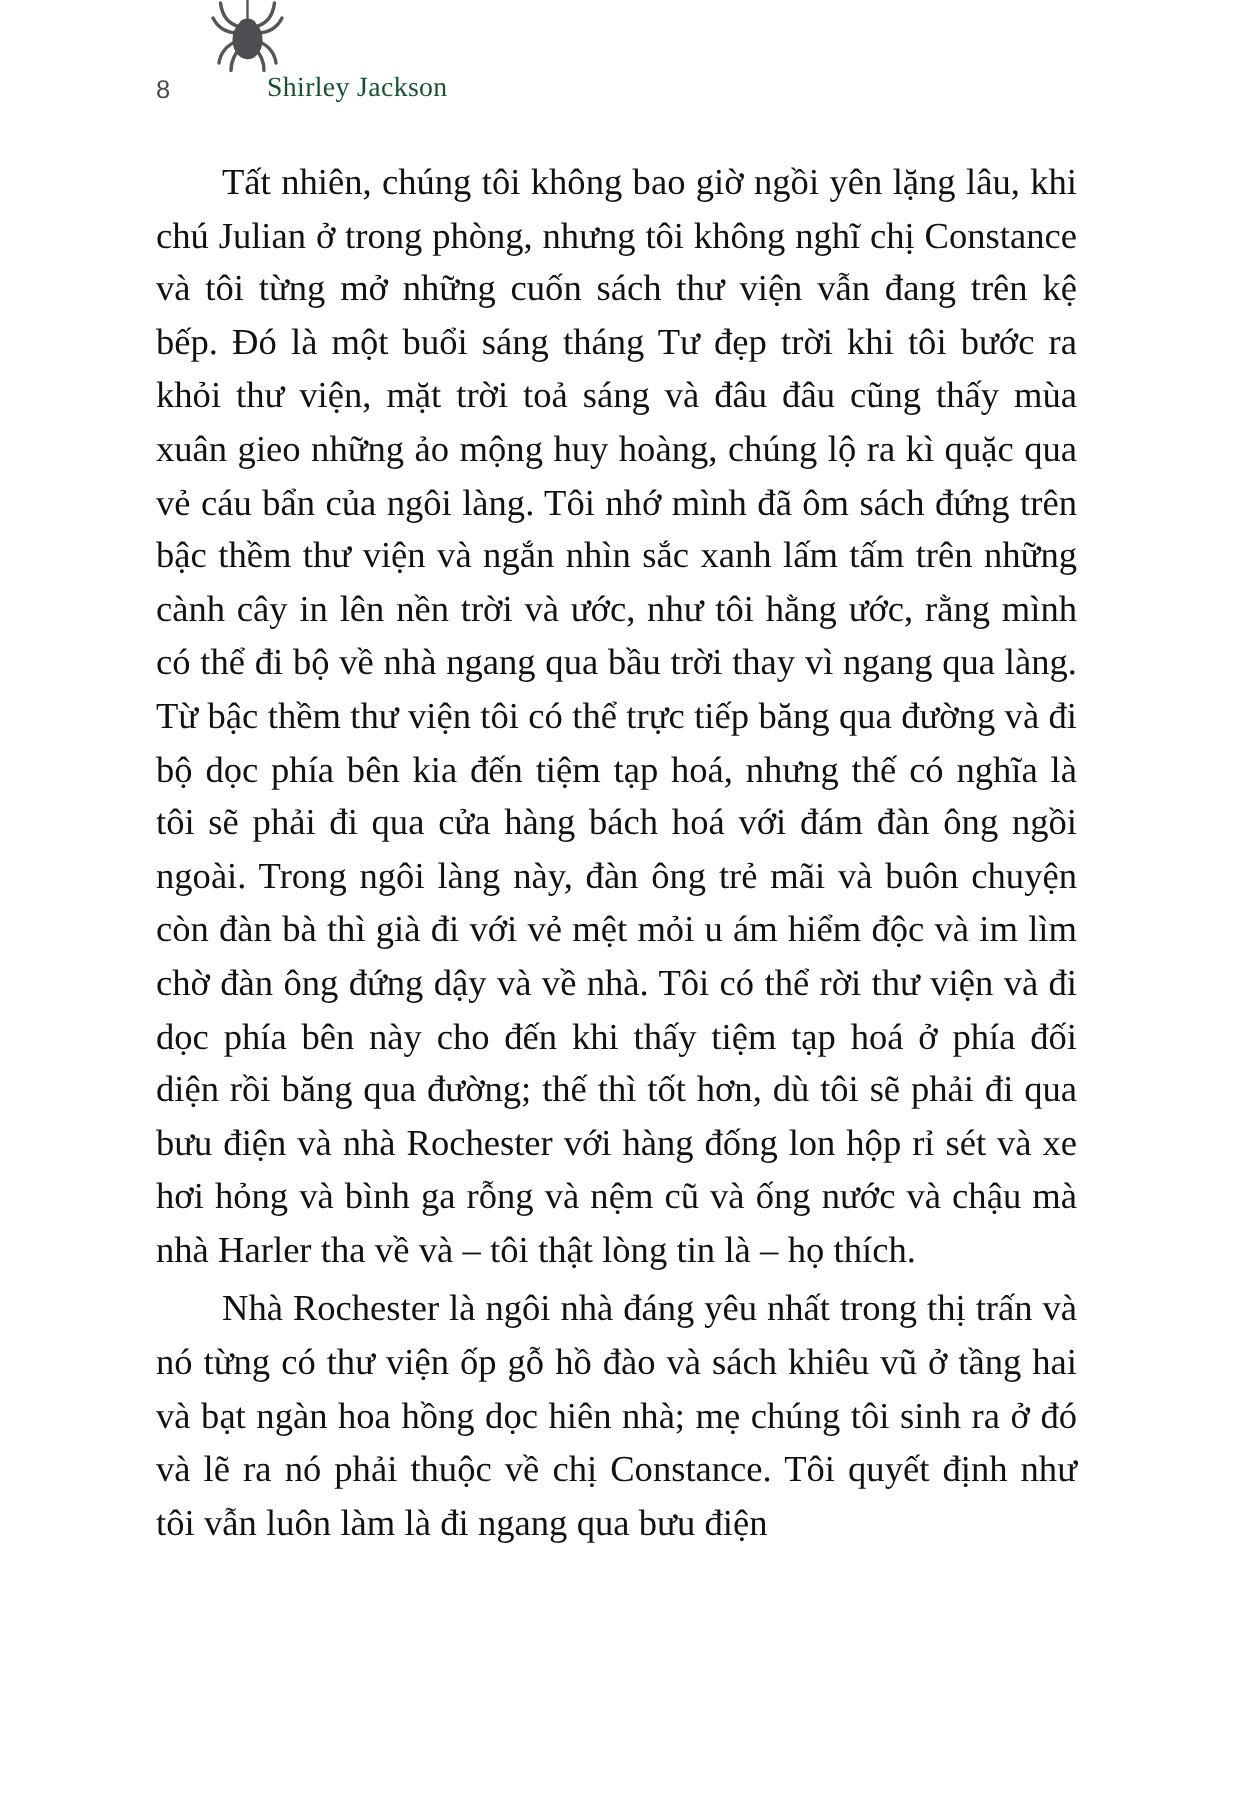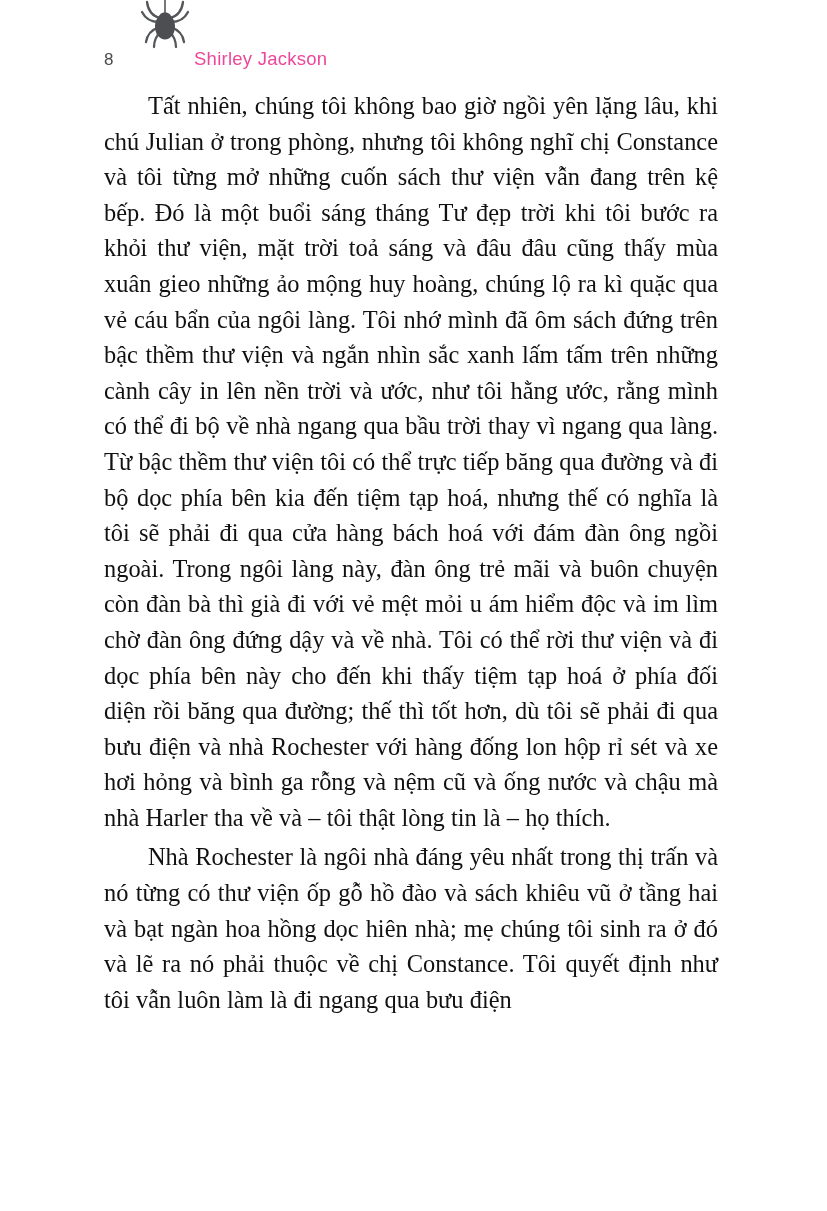--- a/index.html
+++ b/index.html
@@ -30,25 +30,25 @@
     left: 0px;
     top: 9px;
     font-family: "Liberation Sans", sans-serif;
     font-size: 17px;
     color: #4a4a4a;
     letter-spacing: 0.2px;
     line-height: 1;
   }
   .head-title {
     position: absolute;
-    left: 90px;
+    left: 74px;
     top: 8px;
-    font-family: Liberation Sans, sans-serif;
+    font-family: Liberation Serif, serif;
     font-size: 18.5px;
-    color: #ec4899;
+    color: #14532d;
     letter-spacing: 0.25px;
     line-height: 1;
     white-space: nowrap;
   }
 
   
   .spider-ornament {
     position: absolute;
     left: 140px;
     top: -42px;
@@ -58,21 +58,21 @@
   .spider-ornament svg {
     display: block;
     width: 50px;
     height: 92px;
   }
 
   
   .textblock {
     position: absolute;
     left: 104px;
-    top: 88px;
+    top: 104px;
     width: 614px;
   }
   .para {
     margin: 0;
     font-family: "Liberation Serif", "DejaVu Serif", serif;
     font-size: 24.4px;
     line-height: 35.6px;
     color: #111111;
     text-align: justify;
     text-indent: 44px;

